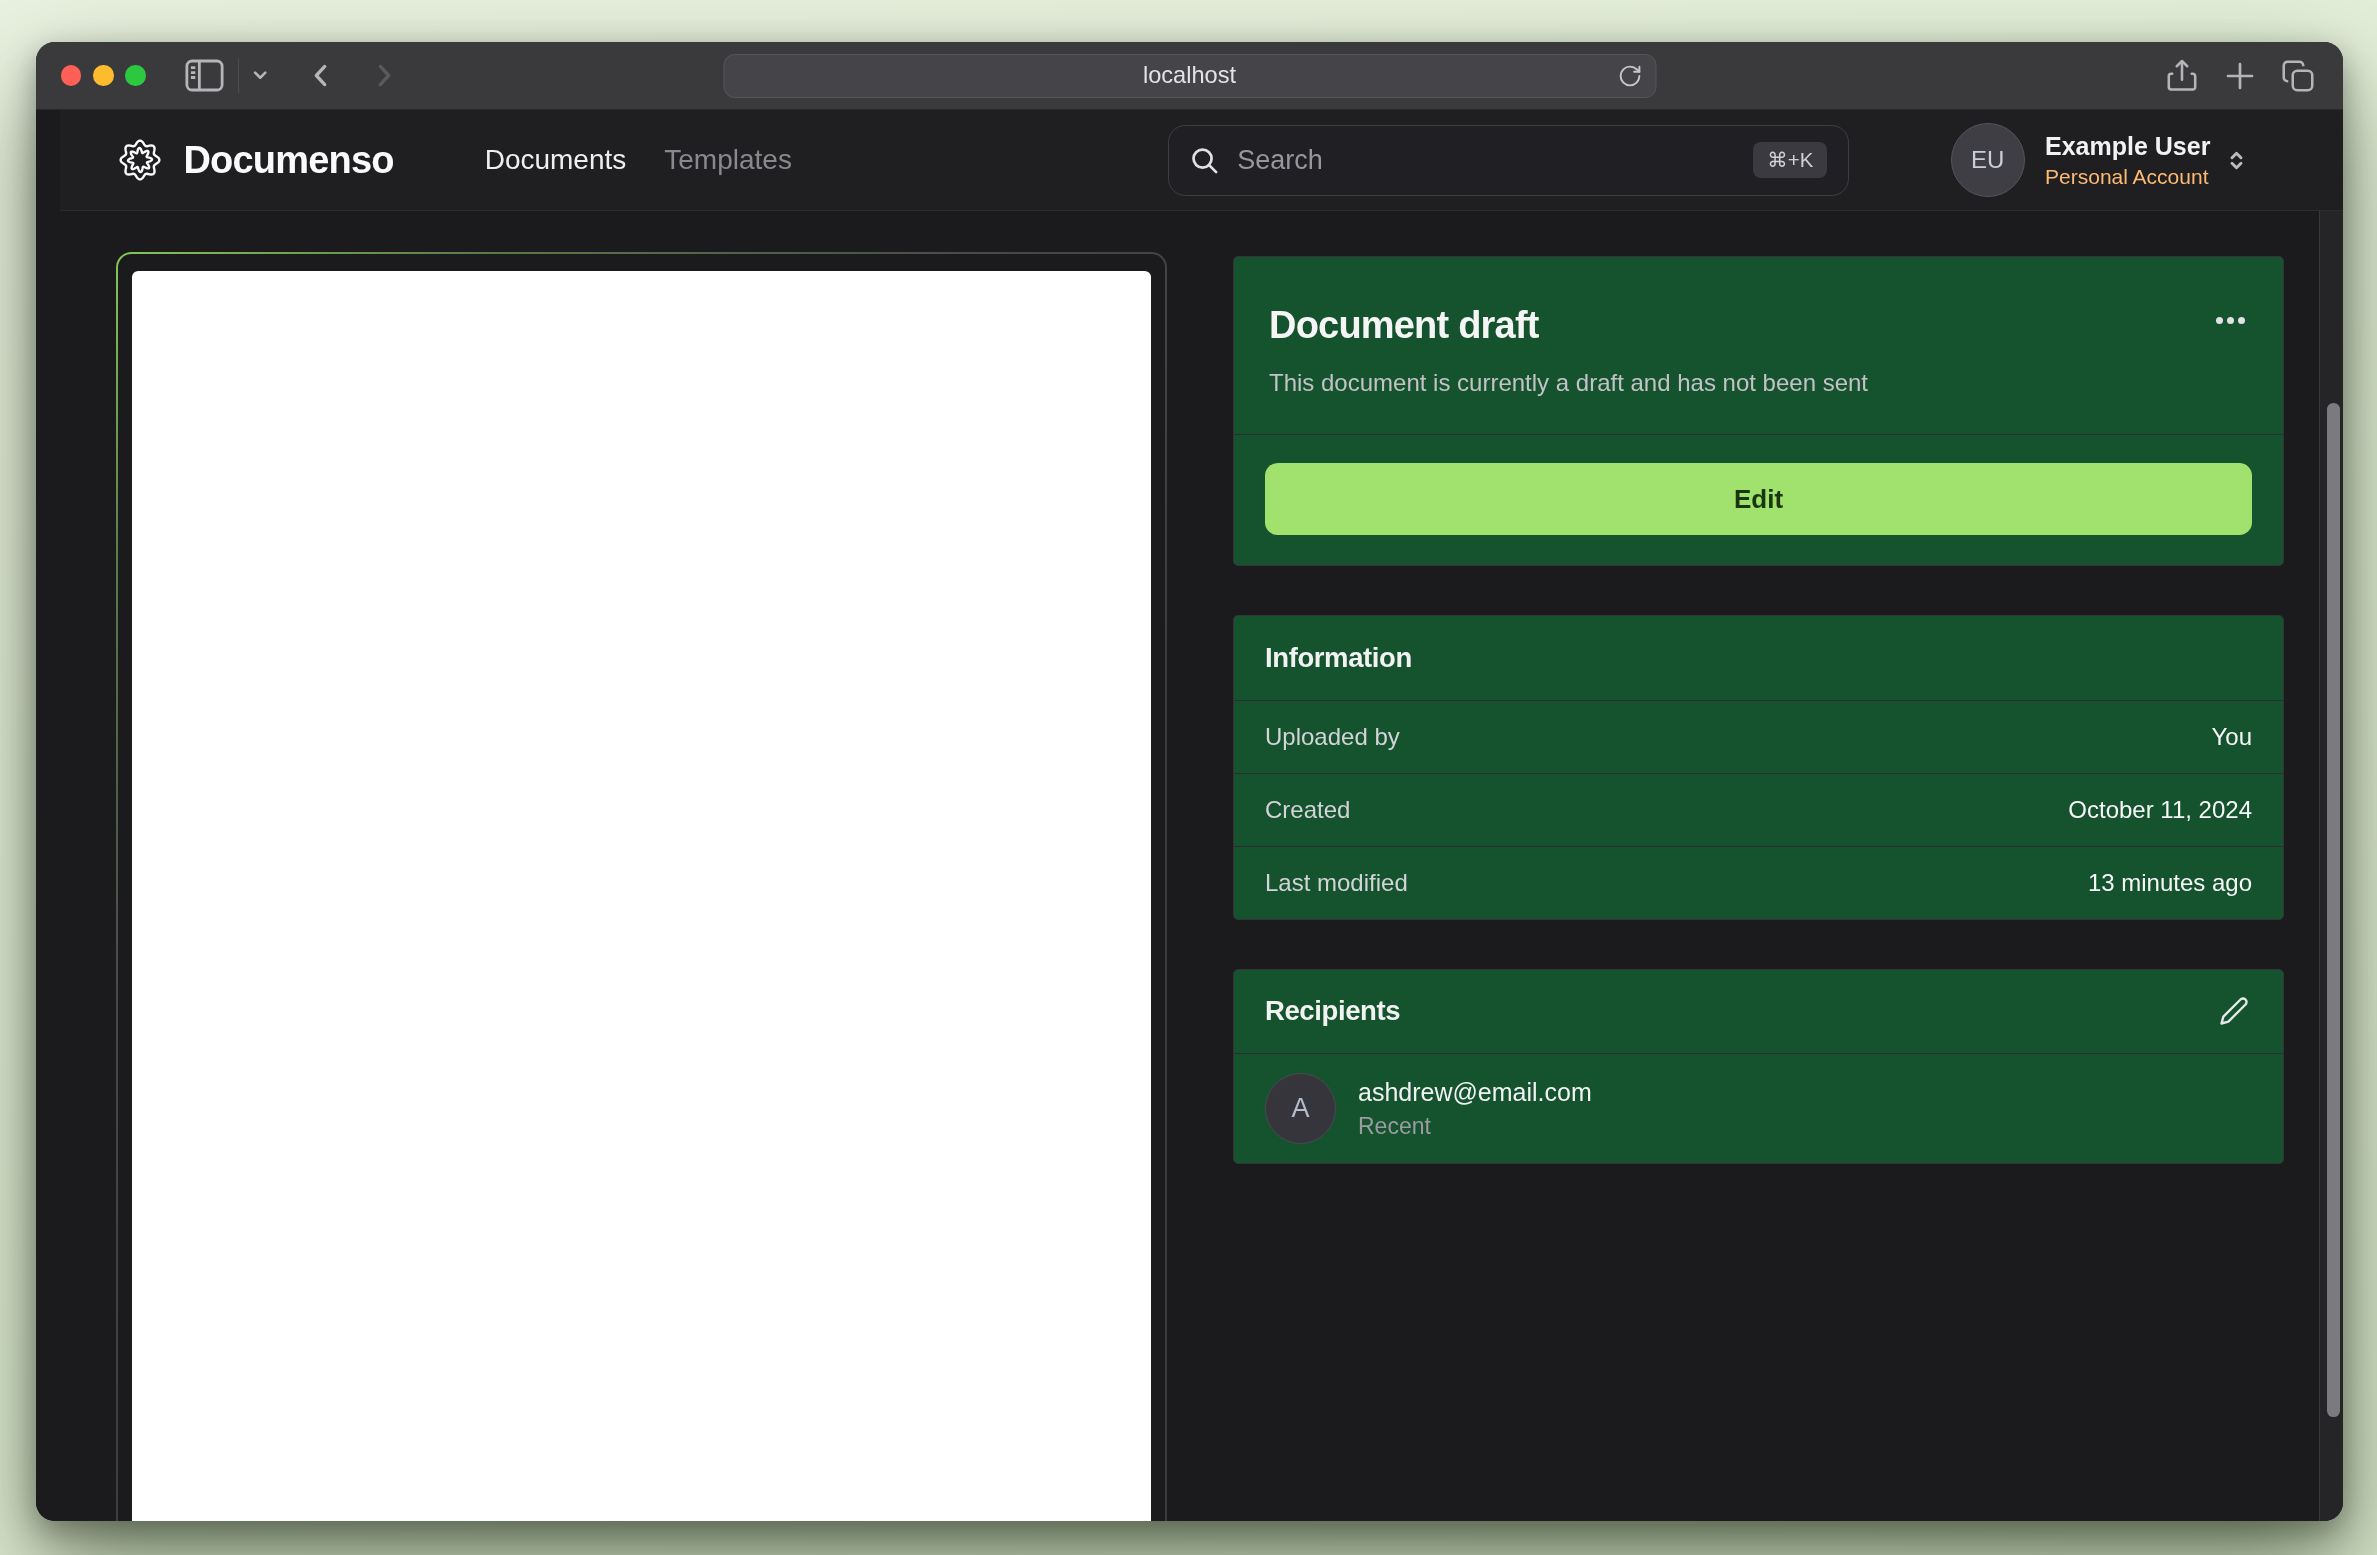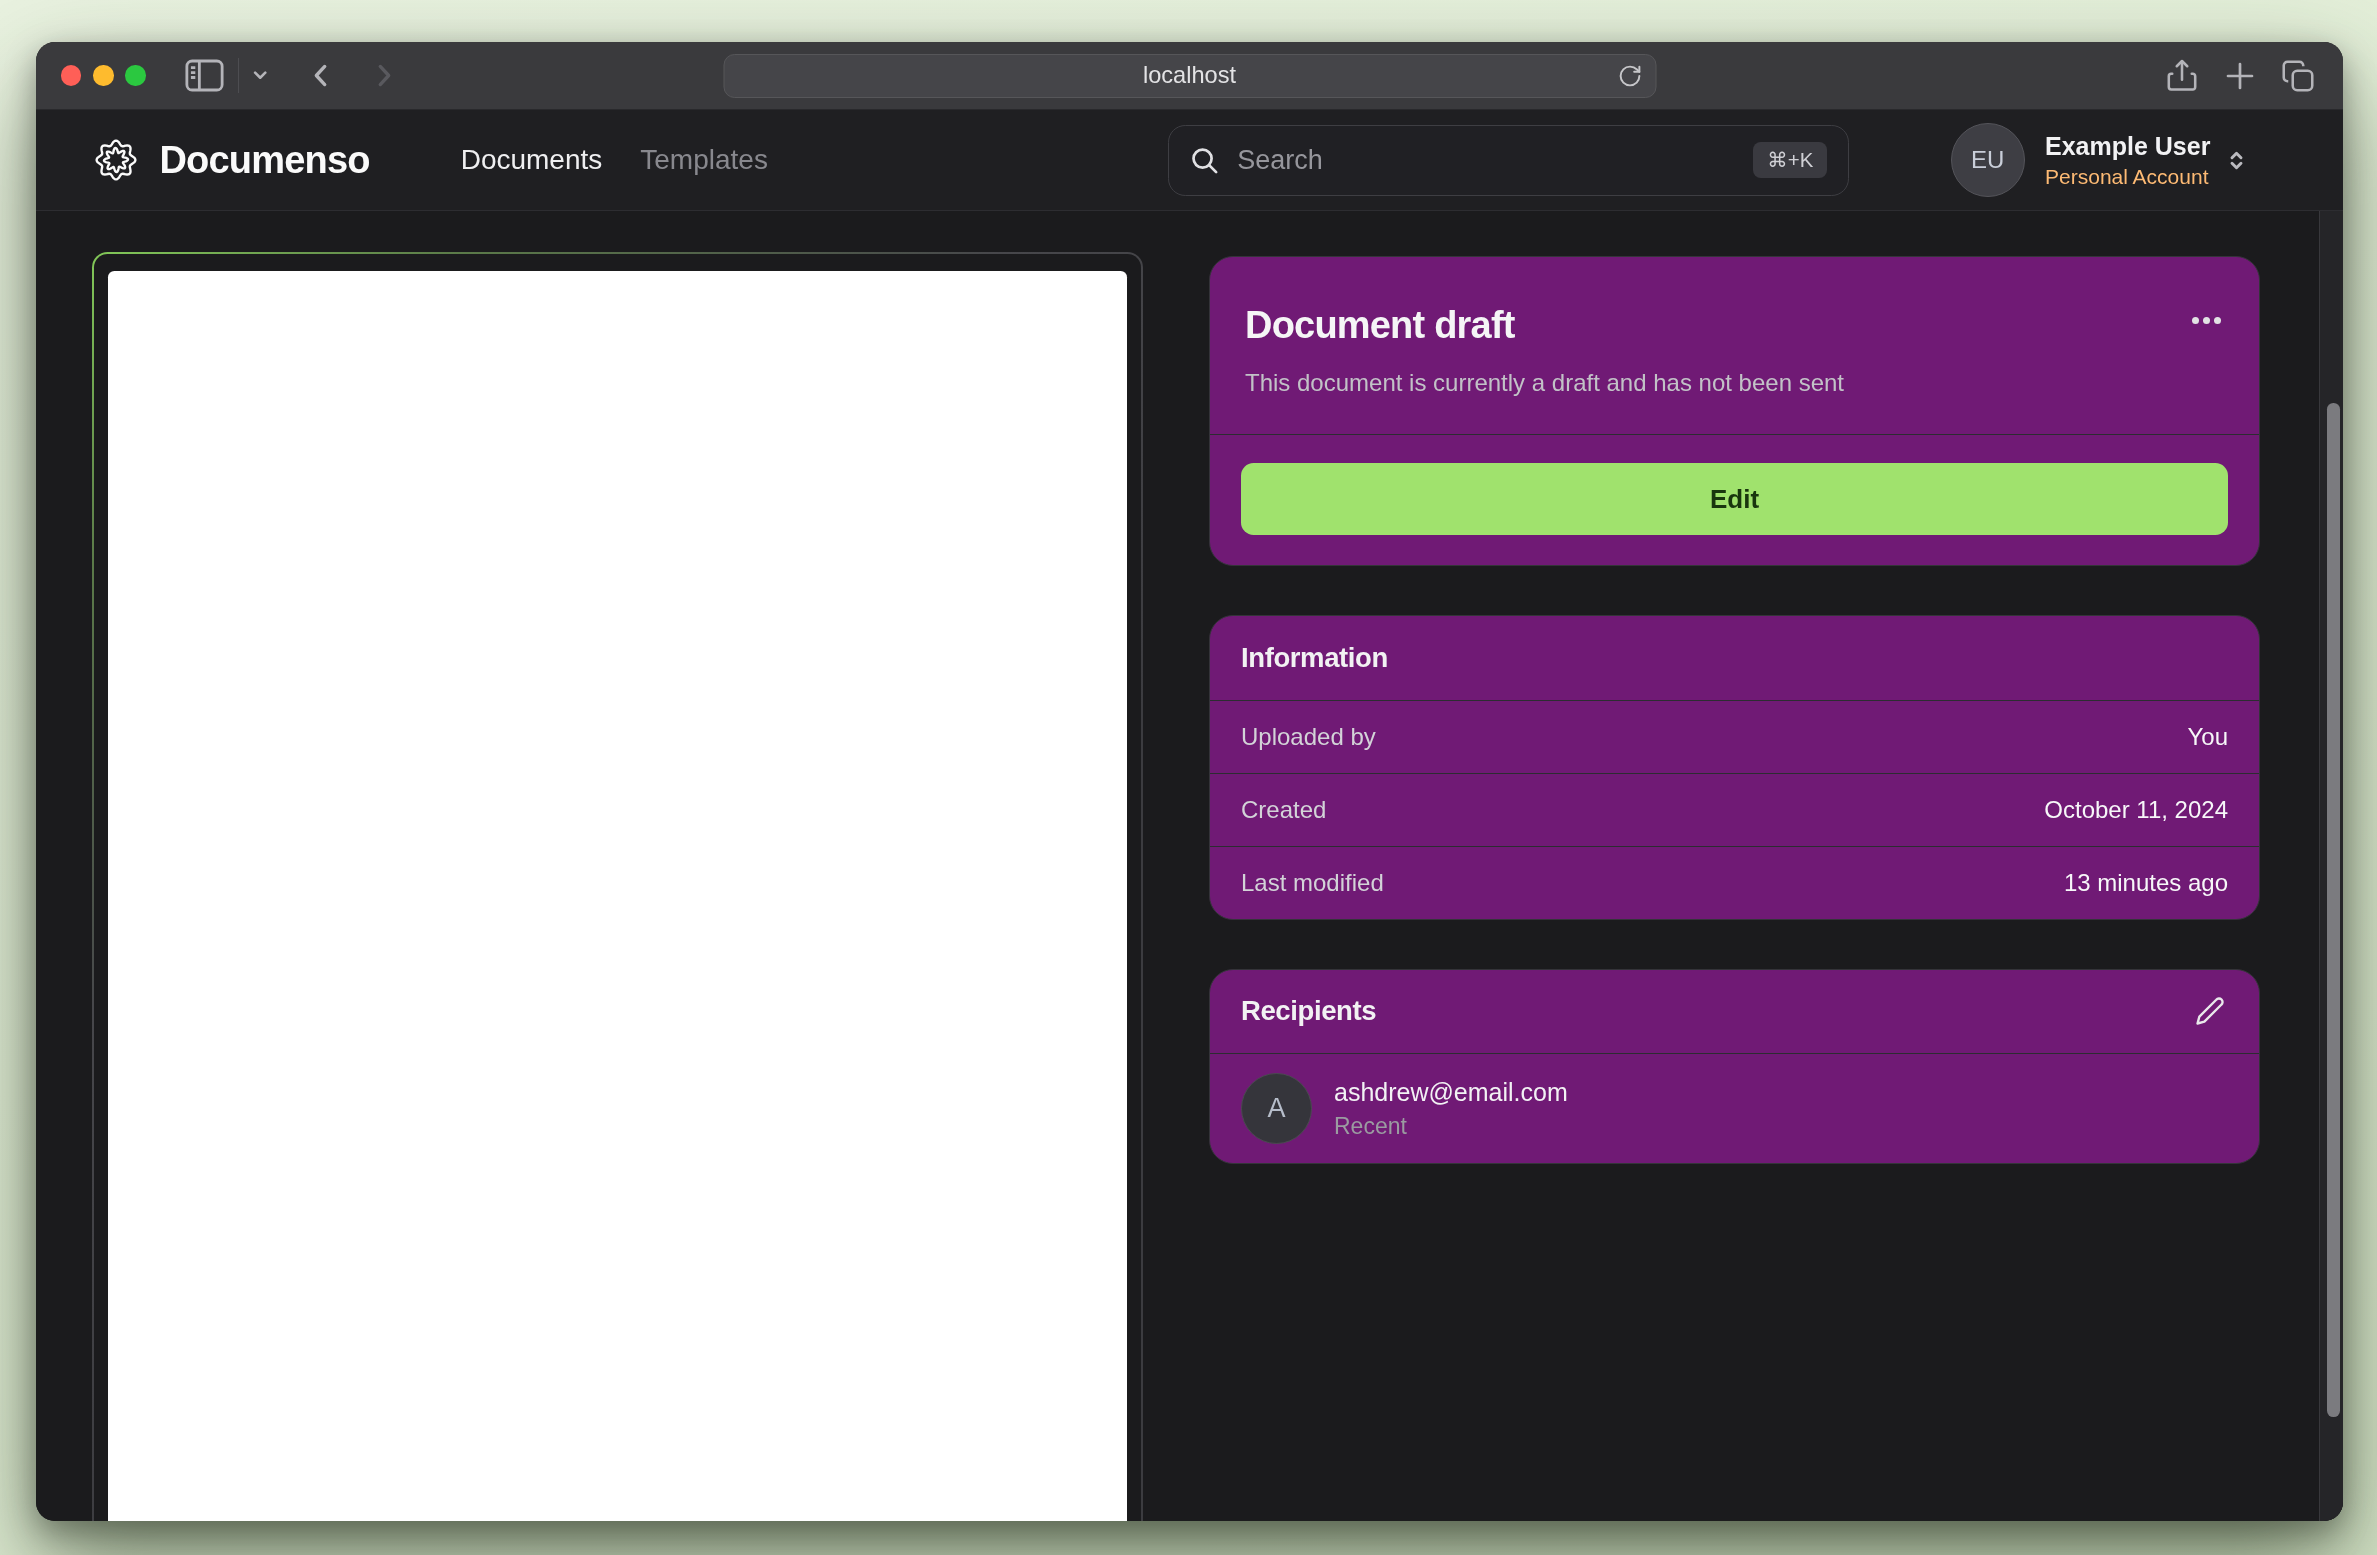--- a/index.html
+++ b/index.html
@@ -38,21 +38,21 @@
     width:933px; height:44px; border-radius:11px;
     background:#454549; border:0.8px solid #565659;
     display:flex; align-items:center; justify-content:center;
   }
   .urlbar .url-text{ font-size:23.6px; color:#e3e3e5; }
   .reload-btn{ position:absolute; right:12.6px; top:50%; transform:translateY(-50%); color:#c6c6c9; display:flex; }
 
   .tb-right{ margin-left:auto; display:flex; align-items:center; gap:22px; padding-right:1.6px; }
 
   
-  .app{ flex:1; position:relative; background:#1b1b1d; display:flex; flex-direction:column; overflow:hidden; }
+  .app{ flex:1; position:relative; background:#1b1b1d; display:flex; flex-direction:column; overflow:hidden;padding-left:24px; }
 
   .app-header{
     height:101px; flex:0 0 101px; background:#1f1f22; border-bottom:1.6px solid #2d2d31;
     display:flex; align-items:center; padding:0 93px 0 57px;
   }
   .brand{ display:flex; align-items:center; gap:20.4px; }
   .brand svg{ color:#fafafa; }
   .brand-name{ font-size:38px; font-weight:700; color:#fafafa; letter-spacing:-0.8px; }
   .nav{ display:flex; gap:38px; margin-left:91px; font-size:28px; font-weight:500; }
   .nav-item{ color:#88888e; } .nav-item.active{ color:#efeff1; }
@@ -81,21 +81,21 @@
   .doc-frame{
     position:absolute; left:56px; top:41px; width:1051px; height:1351px;
     border-radius:15.7px; padding:2.4px;
     background:linear-gradient(140deg,#82c858 0%, #5b7a49 14%, #47474b 34%, #3c3c40 60%, #3c3c40 100%);
   }
   .doc-inner{ width:100%; height:100%; border-radius:13.4px; background:#1b1b1d; padding:16.5px 14px; }
   .doc-page{ width:100%; height:100%; background:#ffffff; border-radius:6.3px; }
 
   
   .panel{ position:absolute; left:1173px; top:45px; width:1051px; display:flex; flex-direction:column; gap:49px; }
-  .card{ background:#701a75; border:1.6px solid #343439; border-radius:24px; overflow:hidden; }
+  .card{ background:#14532d; border:1.6px solid #343439; border-radius:5px; overflow:hidden; }
   .card-head{ padding:23.6px 31px; display:flex; justify-content:space-between; }
   .card-title{ font-size:27.5px; font-weight:600; color:#f2f2f3; letter-spacing:-0.4px; line-height:36px; }
   .card-body{ border-top:1.6px solid #2c2c31; }
 
   
   .draft-head{ padding:46px 35px 36px; }
   .draft-title-row{ display:flex; align-items:flex-start; justify-content:space-between; }
   .draft-title{ font-size:38px; font-weight:600; color:#f5f5f6; letter-spacing:-0.8px; line-height:44px; }
   .dots-btn{ display:flex; gap:3.9px; padding:14px 3.1px; }
   .dots-btn i{ width:7px; height:7px; border-radius:50%; background:#e2e2e4; }

